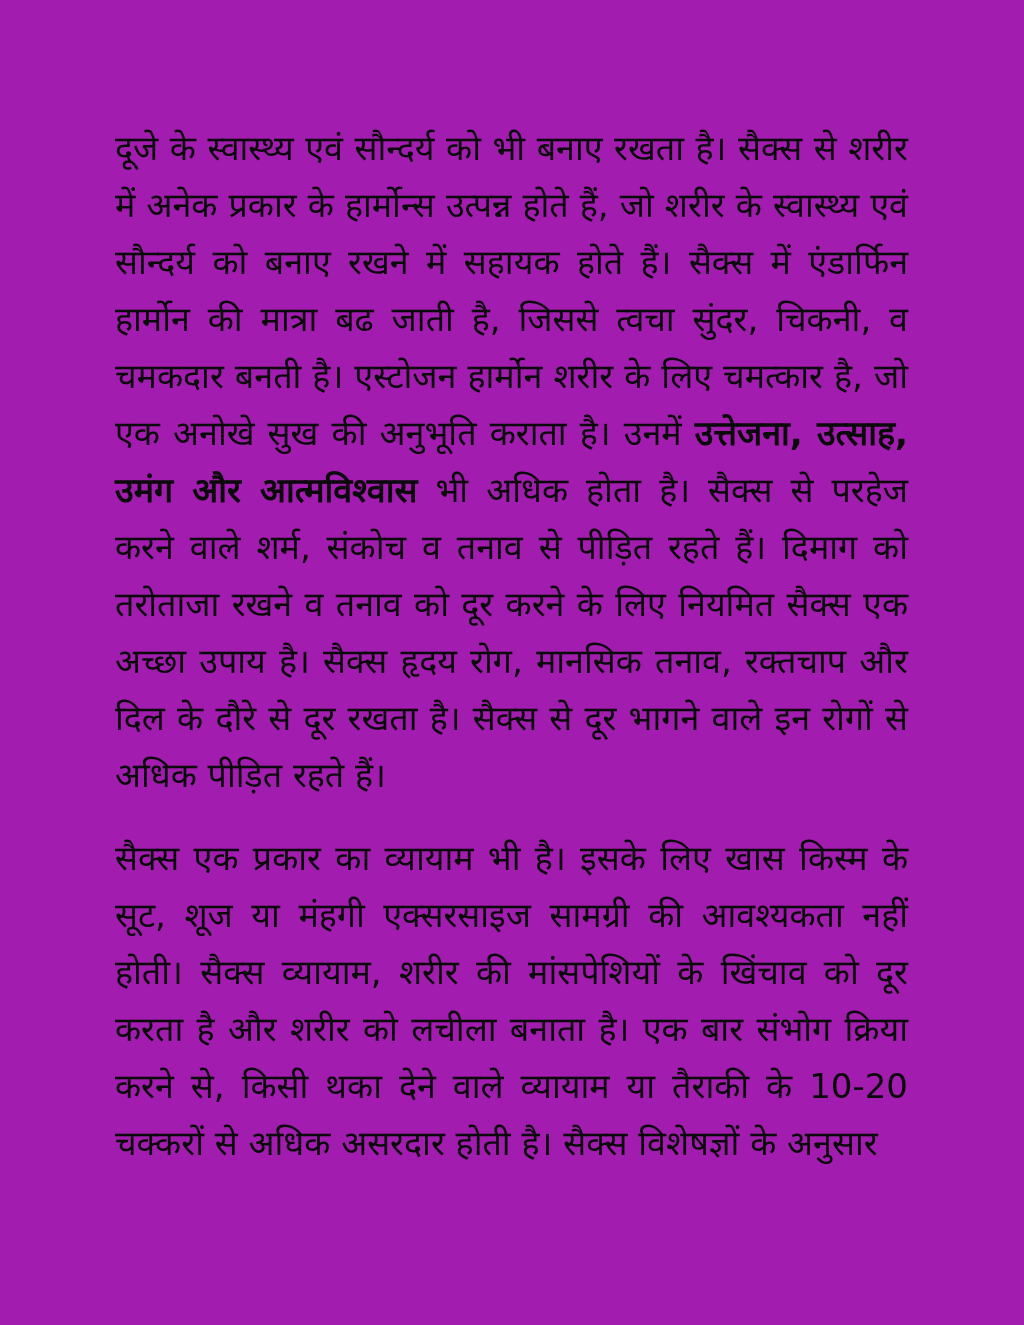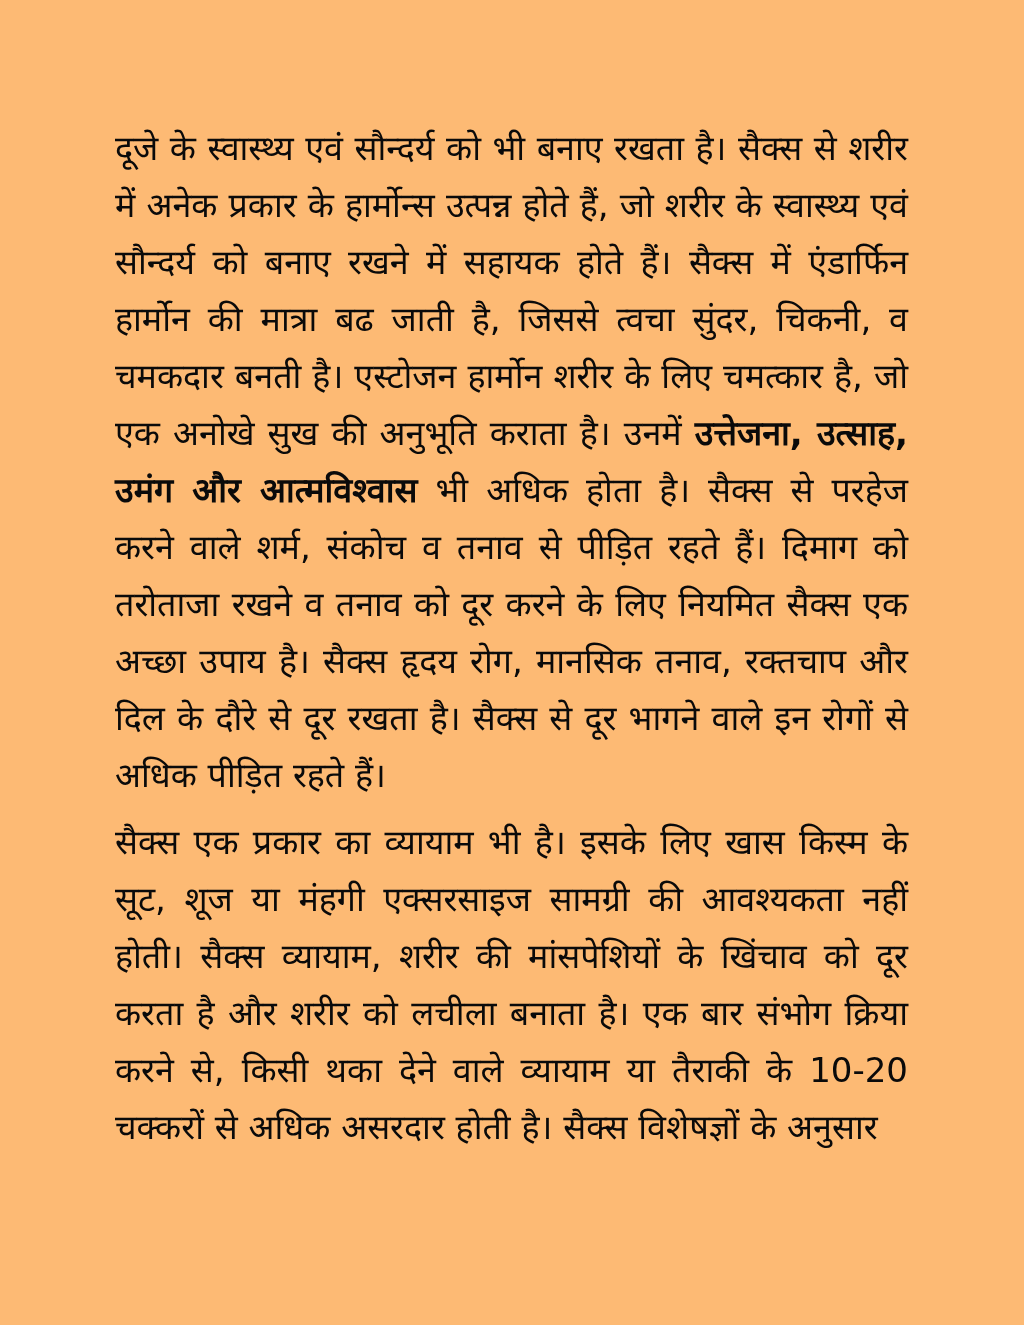--- a/index.html
+++ b/index.html
@@ -10,39 +10,39 @@
     width: 1024px;
     height: 1325px;
     background: #ffffff;
     position: relative;
     overflow: hidden;
     font-family: "DejaVu Sans", "Liberation Sans", sans-serif;
   }
   .page {
     position: absolute;
     inset: 0;
-    background: #fdba74;
+    background: #a21caf;
   }
   .text-block {
     position: absolute;
     left: 115px;
     top: 120px;
     width: 793px;
     color: #0a0a0a;
     font-size: 34px;
     line-height: 57px;
     text-align: justify;
     text-justify: inter-word;
   }
   .text-block p {
     margin: 0;
     padding: 0;
   }
   .text-block p + p {
-    margin-top: 10px;
+    margin-top: 26px;
   }
   .seg-bold {
     font-weight: bold;
   }
 </style>
 </head>
 <body>
 
 <div class="page">
   <div class="text-block" id="text-block" style="color: rgb(10, 10, 10);">

